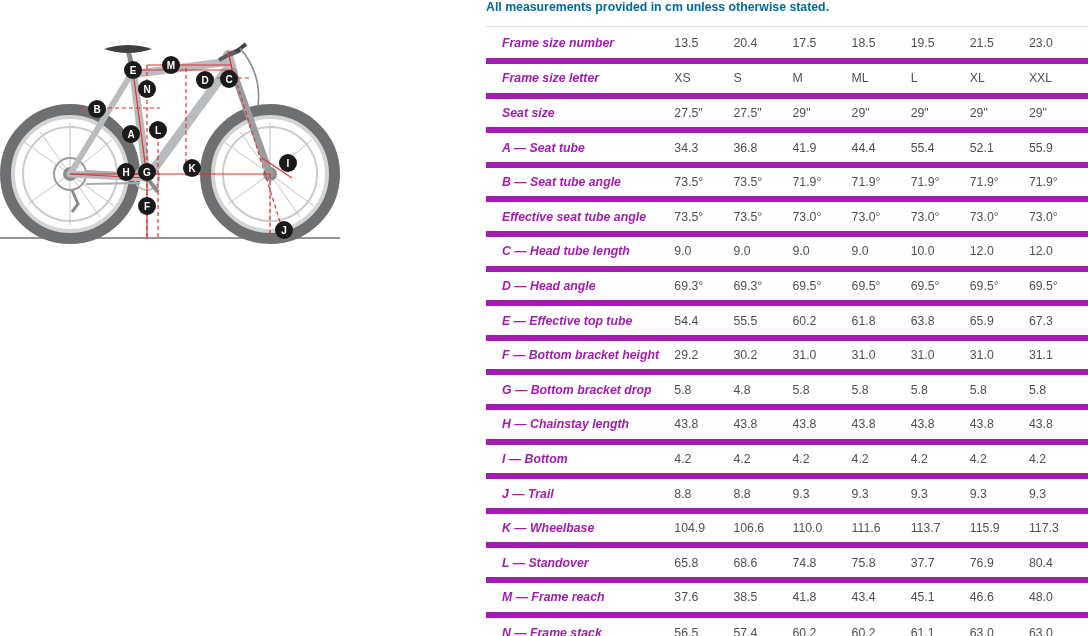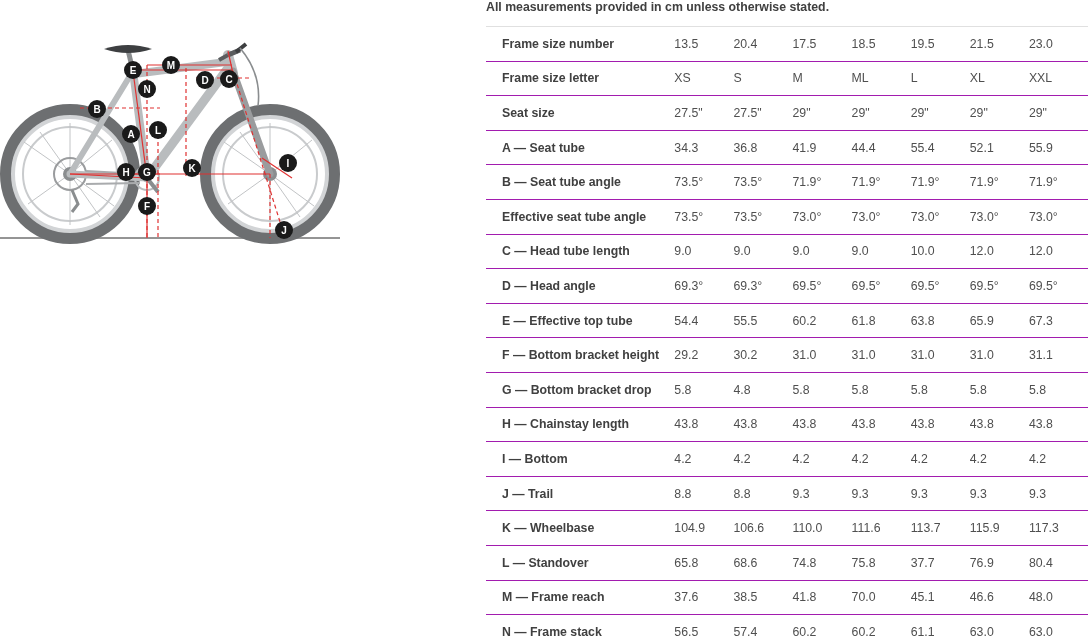--- a/index.html
+++ b/index.html
@@ -39,49 +39,50 @@
 
   
   #table-pane {
     position: absolute;
     left: 486px; top: 0;
     width: 602px; height: 636px;
     background: #ffffff;
     overflow: hidden;
   }
   #notice {
-    color: #404040;
+    color: #0369a1;
     font-size: 12.3px;
     font-weight: bold;
     padding: 0 0 12px 0;
     margin-left: 0px;
     line-height: 14px;
   }
   table.geo {
     border-collapse: collapse;
     width: 602px;
     table-layout: fixed;
   }
   table.geo tr {
-    border-top: 1px solid #a21caf;
+    border-top: 6px solid #a21caf;
   }
   table.geo tr:first-child { border-top: 1px solid #e0e0e0; }
   table.geo th, table.geo td {
     text-align: left;
     vertical-align: middle;
     height: 34.6px;
     padding: 0;
     font-size: 12.3px;
     color: #4a4a4a;
   }
   table.geo th.rowlabel {
     font-weight: bold;
-    color: #404040;
+    color: #a21caf;
     padding-left: 16px;
     width: 188px;
+    font-style: italic;
   }
   table.geo td.val {
     width: 59px;
     font-weight: normal;
     color: #4f4f4f;
   }
 </style>
 </head>
 <body>
 
@@ -416,21 +417,21 @@
             <td class="val">75.8</td>
             <td class="val">37.7</td>
             <td class="val">76.9</td>
             <td class="val">80.4</td>
           </tr>
           <tr>
             <th class="rowlabel">M — Frame reach</th>
             <td class="val">37.6</td>
             <td class="val">38.5</td>
             <td class="val">41.8</td>
-            <td class="val">70.0</td>
+            <td class="val">43.4</td>
             <td class="val">45.1</td>
             <td class="val">46.6</td>
             <td class="val">48.0</td>
           </tr>
           <tr>
             <th class="rowlabel">N — Frame stack</th>
             <td class="val">56.5</td>
             <td class="val">57.4</td>
             <td class="val">60.2</td>
             <td class="val">60.2</td>

